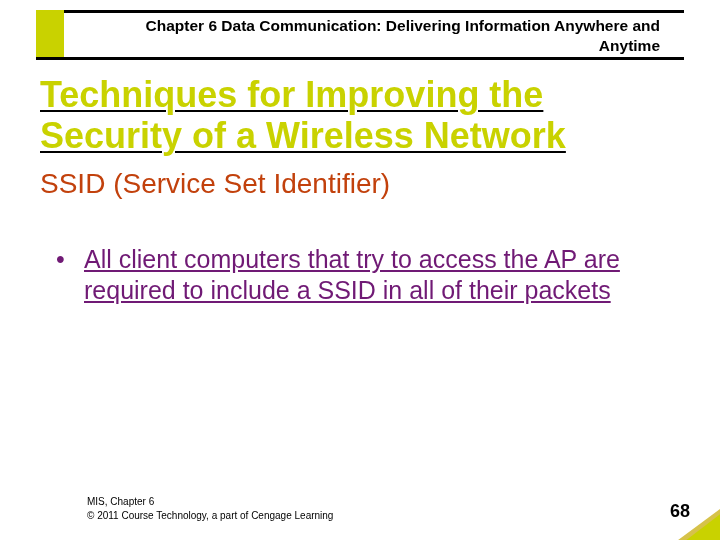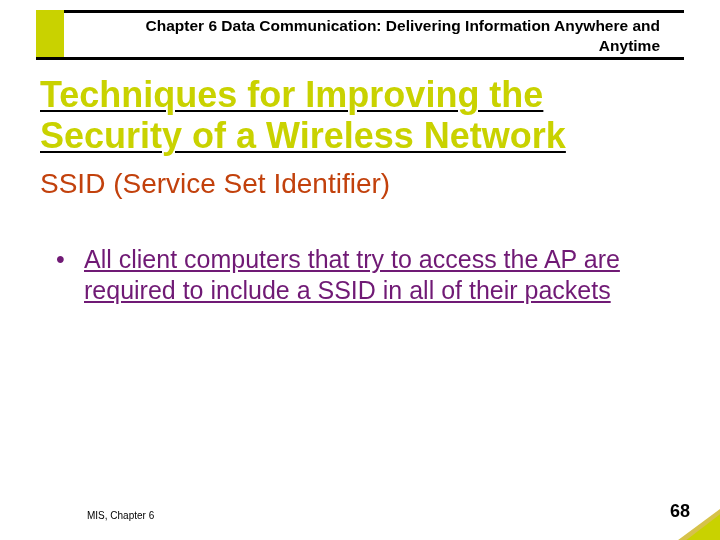--- a/index.html
+++ b/index.html
@@ -151,19 +151,20 @@
 <div class="title">Techniques for Improving the Security of a Wireless Network</div>
 
 <div class="subheading">SSID (Service Set Identifier)</div>
 
 <ul class="bullets">
   <li>All client computers that try to access the AP are required to include a SSID in all of their packets</li>
 </ul>
 
 <div class="footer-left">
   <div>MIS, Chapter 6</div>
+  <div>© 2011 Course Technology, a part of Cengage Learning</div>
 </div>
 
 <div class="footer-right-accent">
   <div class="tri1"></div>
   <div class="tri2"></div>
 </div>
 <div class="page-number">68</div>
 
 </body></html>

